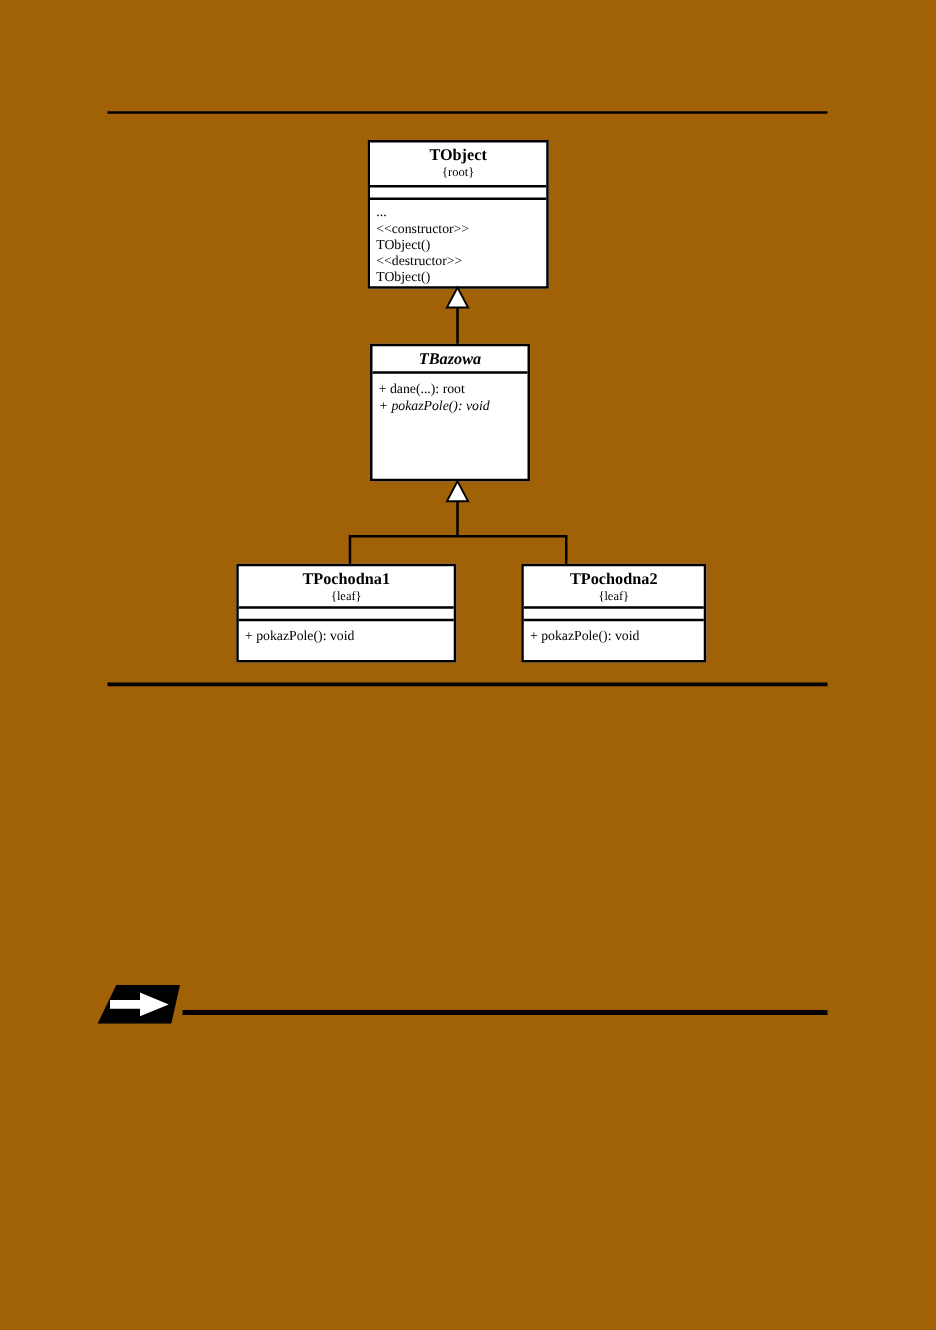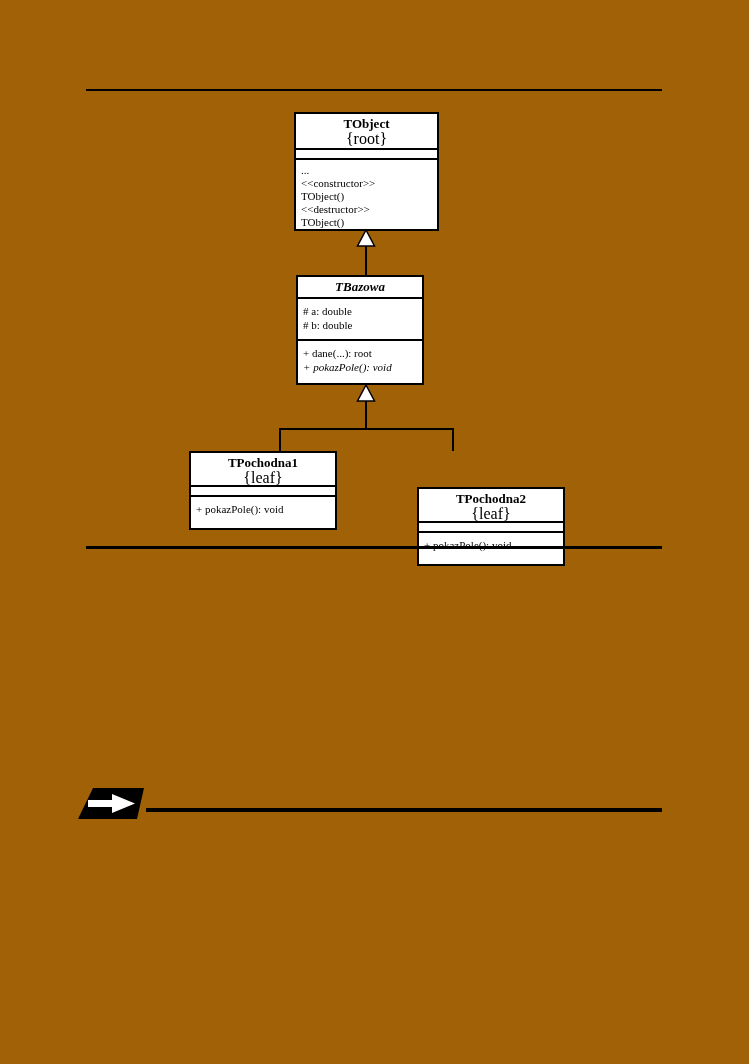--- a/index.html
+++ b/index.html
@@ -23,21 +23,21 @@
     box-sizing: border-box;
     border: 2px solid #000000;
     background: #ffffff;
     display: flex;
     flex-direction: column;
   }
   .cmp { box-sizing: border-box; }
   .cmp + .cmp { border-top: 2px solid #000000; }
   .cmp-title { text-align: center; padding-top: 2px; }
   .cls-name   { font-size: 13px; font-weight: bold; line-height: 16px; }
-  .cls-stereo { font-size: 16px; line-height: 13px; }
+  .cls-stereo { font-size: 10px; line-height: 13px; }
   .member {
     font-size: 11px;
     line-height: 13px;
     padding: 0 5px;
     white-space: pre;
     overflow: hidden;
   }
   .italic { font-style: italic; }
 
   #tobject    { left: 294px; top: 112px; width: 145px; height: 119px; }
@@ -45,22 +45,22 @@
   #tobject    .cmp-attrs   { height: 10px; }
   #tobject    .cmp-methods { flex: 1; padding-top: 4px; }
 
   #tbazowa    { left: 296px; top: 275px; width: 128px; height: 110px; }
   #tbazowa    .cmp-title   { height: 20px; padding-top: 1px; }
   #tbazowa    .cmp-title .cls-name { line-height: 17px; }
   #tbazowa    .cmp-attrs   { height: 42px; padding-top: 5px; }
   #tbazowa    .cmp-methods { flex: 1; padding-top: 5px; }
   #tbazowa    .member { line-height: 14px; }
 
-  #tpochodna1 { left: 189px; top: 451px; width: 148px; height: 79px; }
-  #tpochodna2 { left: 417px; top: 451px; width: 148px; height: 79px; margin-top: 36px; }
+  #tpochodna1 { left: 189px; top: 451px; width: 176px; height: 79px; }
+  #tpochodna2 { left: 417px; top: 451px; width: 148px; height: 79px; }
   .leaf-class .cmp-title   { height: 32px; }
   .leaf-class .cmp-attrs   { height: 10px; }
   .leaf-class .cmp-methods { flex: 1; padding-top: 6px; }
 
   .connectors {
     position: absolute;
     left: 0; top: 0;
     width: 749px; height: 1064px;
     pointer-events: none;
   }
@@ -88,24 +88,20 @@
       <div class="member">&lt;&lt;constructor&gt;&gt;</div>
       <div class="member">TObject()</div>
       <div class="member">&lt;&lt;destructor&gt;&gt;</div>
       <div class="member">TObject()</div>
     </div>
   </div>
 
   <div class="uml-class" id="tbazowa">
     <div class="cmp cmp-title">
       <div class="cls-name italic">TBazowa</div>
-    </div>
-    <div class="cmp cmp-attrs">
-      <div class="member"># a: double</div>
-      <div class="member"># b: double</div>
     </div>
     <div class="cmp cmp-methods">
       <div class="member">+ dane(...): root</div>
       <div class="member italic">+ pokazPole(): void</div>
     </div>
   </div>
 
   <div class="uml-class leaf-class" id="tpochodna1">
     <div class="cmp cmp-title">
       <div class="cls-name">TPochodna1</div>

